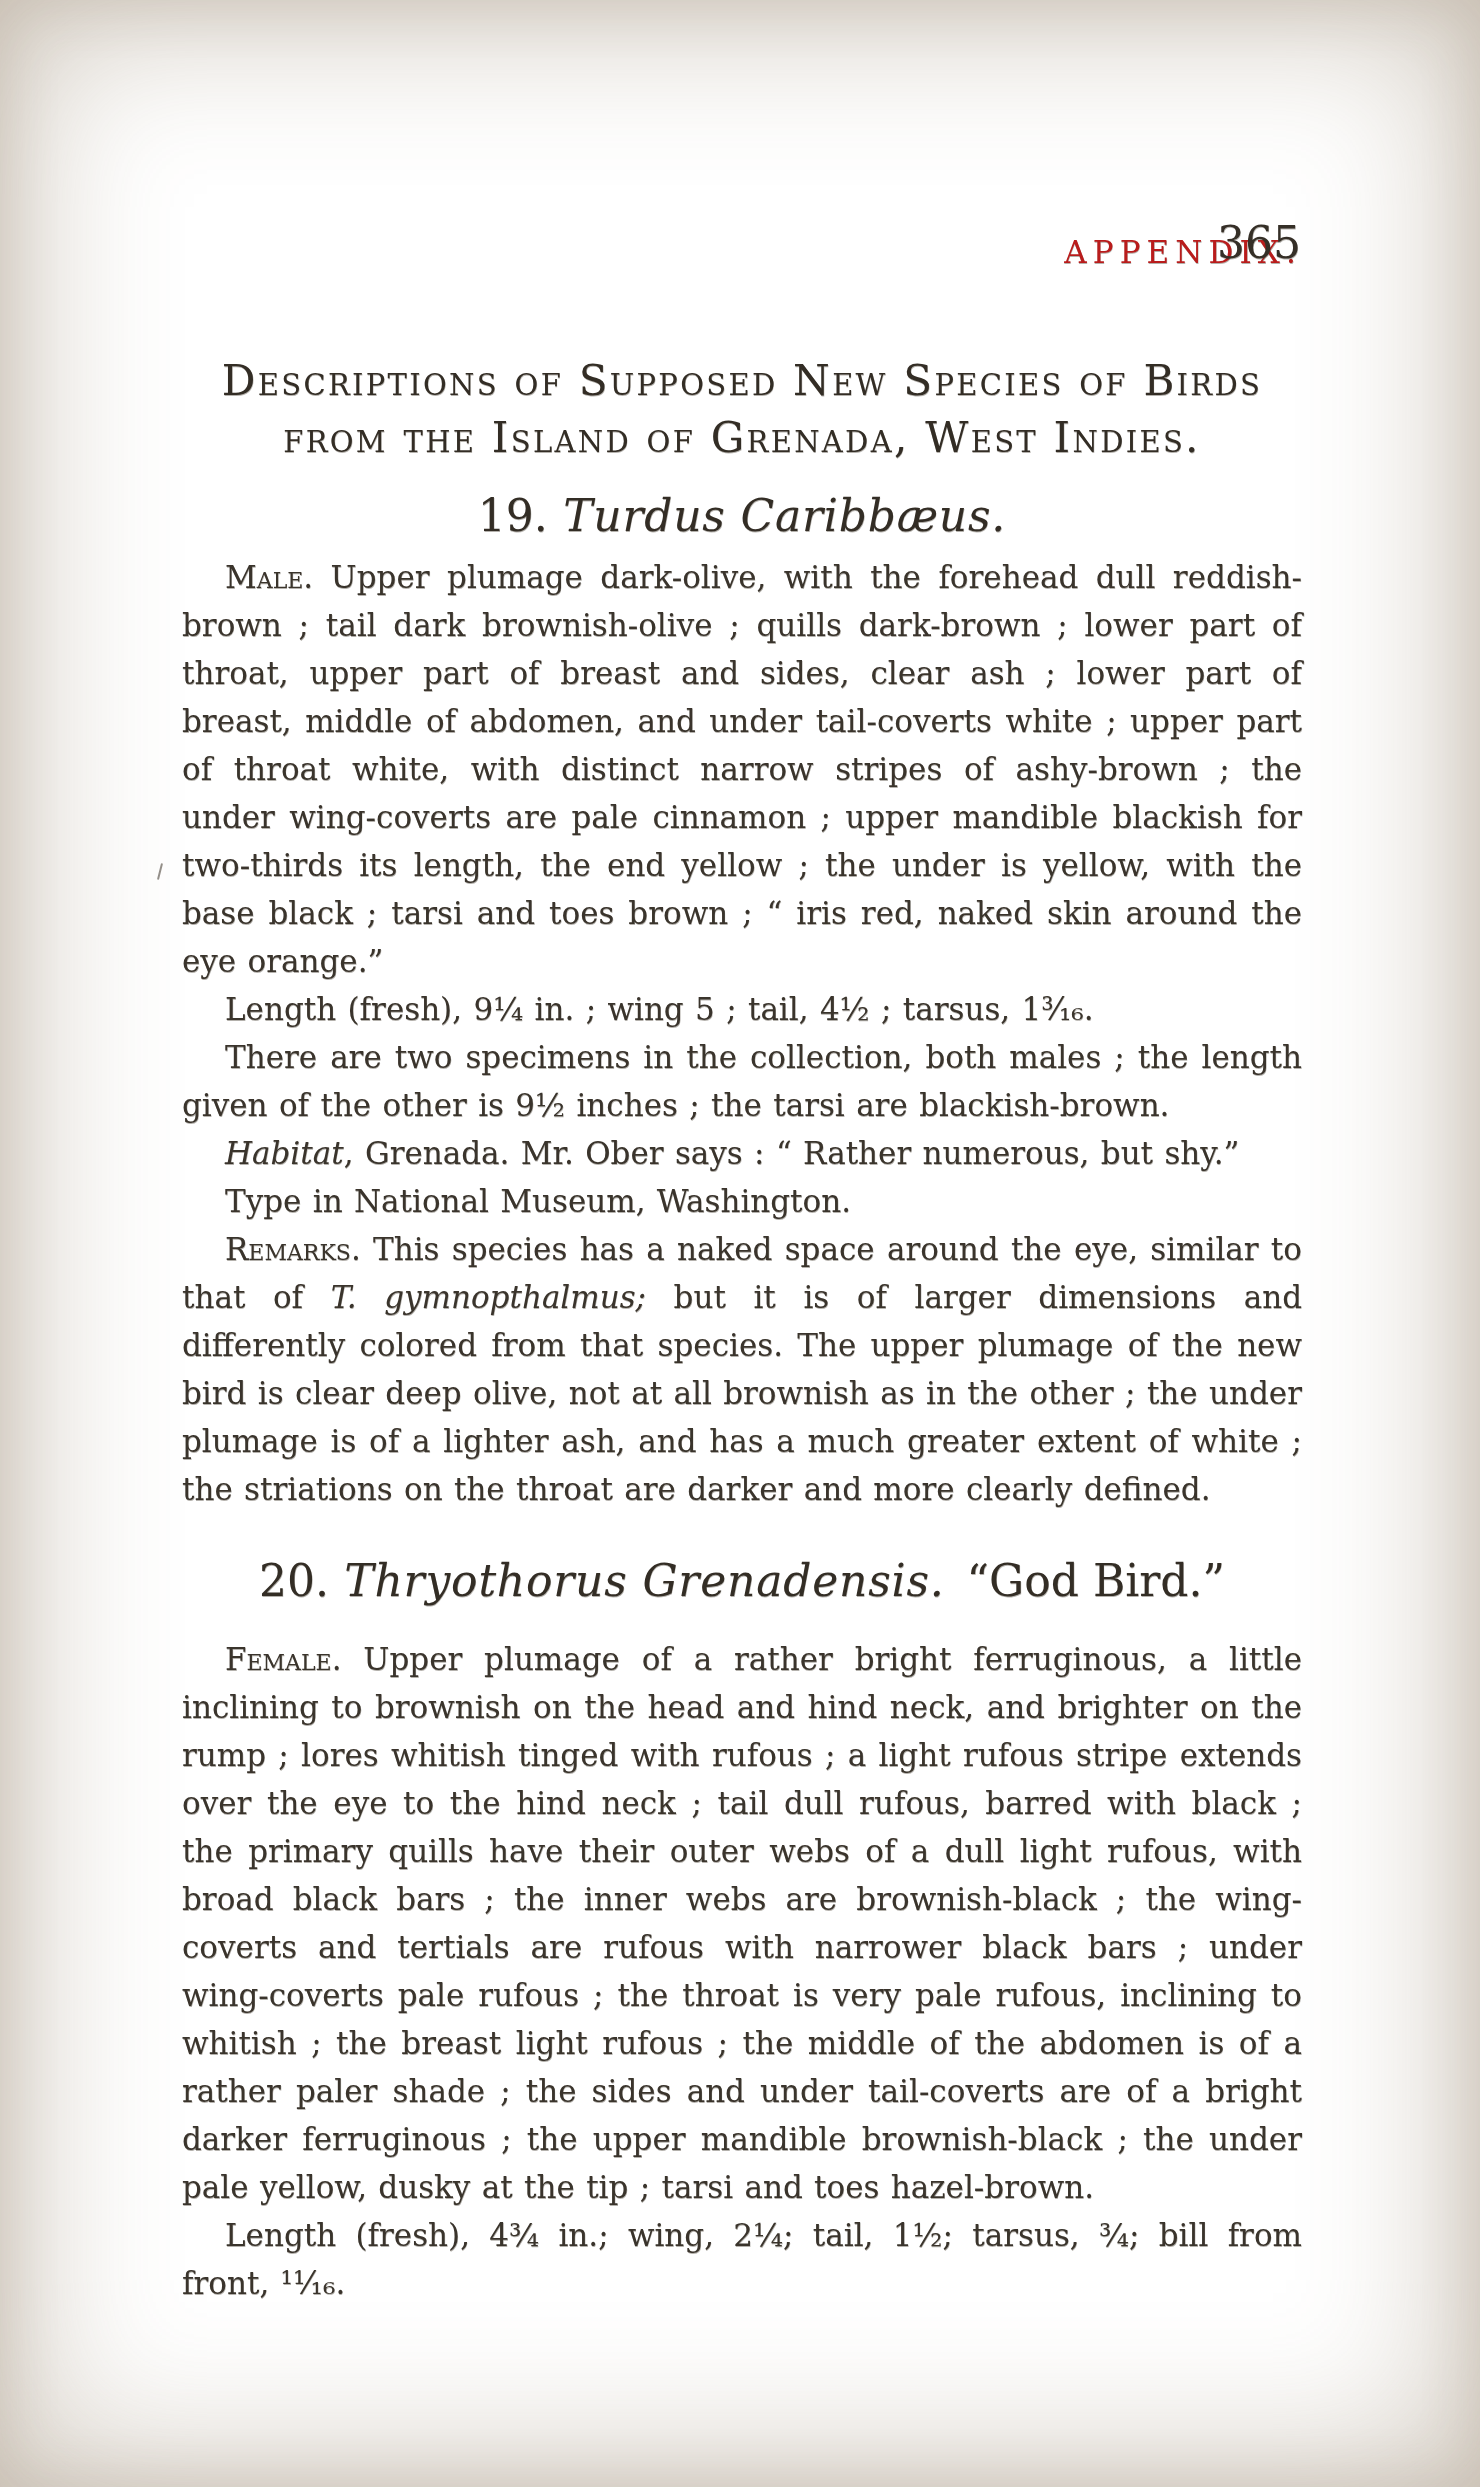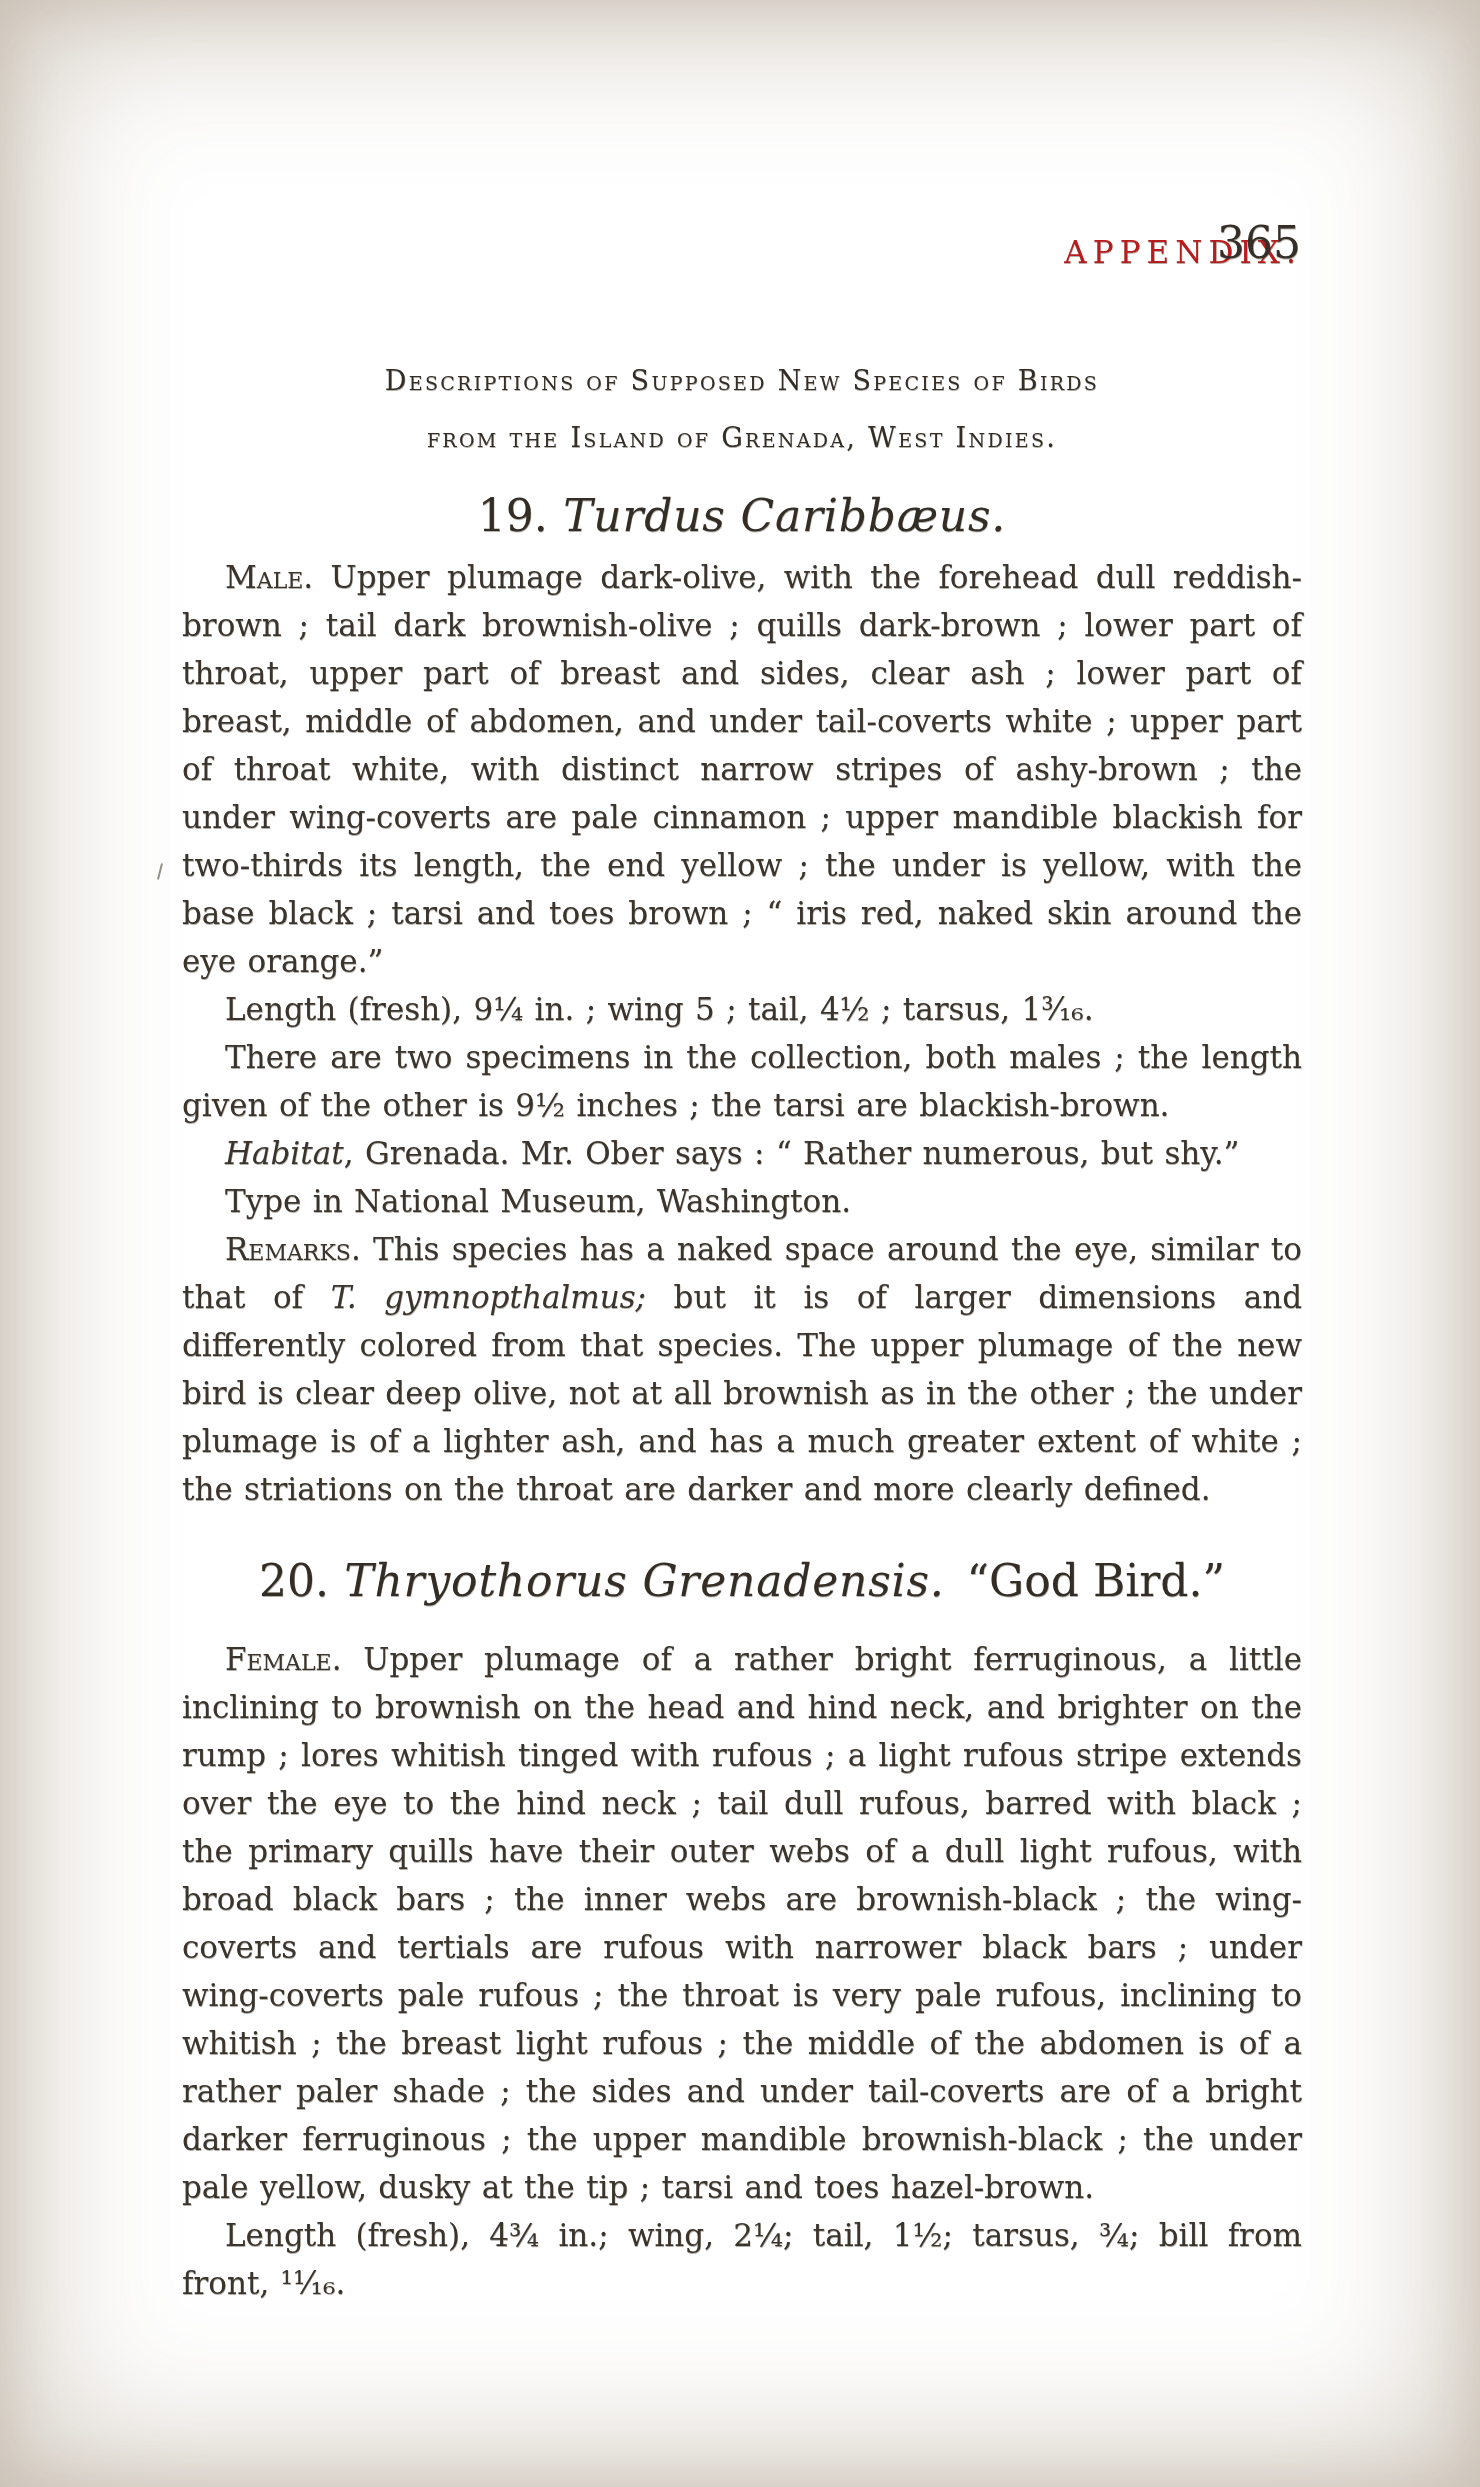--- a/index.html
+++ b/index.html
@@ -43,21 +43,21 @@
     font-feature-settings: "onum";
     color: #352f27;
   }
 
   .content {
     position: absolute; top: 352px; left: 182px; width: 1120px;
   }
   .title-line {
     text-align: center;
     font-variant: small-caps;
-    font-size: 27px; line-height: 57px;
+    font-size: 42px; line-height: 57px;
     letter-spacing: 2.3px;
     color: #332d25;
   }
   .species-heading {
     text-align: center;
     font-size: 44px; line-height: 47px;
     font-weight: normal;
     margin: 26px 0 13.8px 0;
     color: #332d25;
   }

